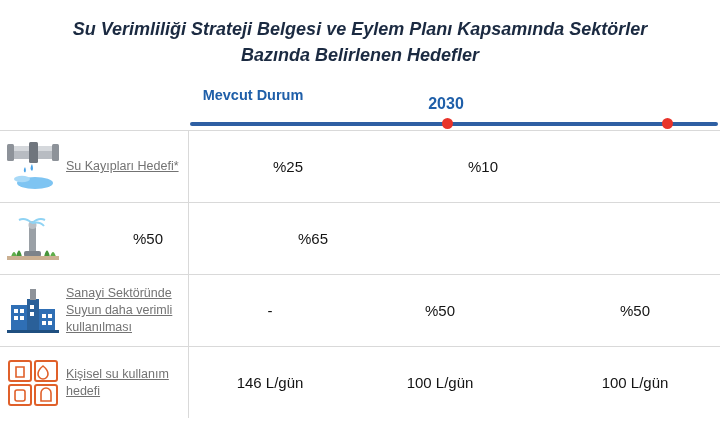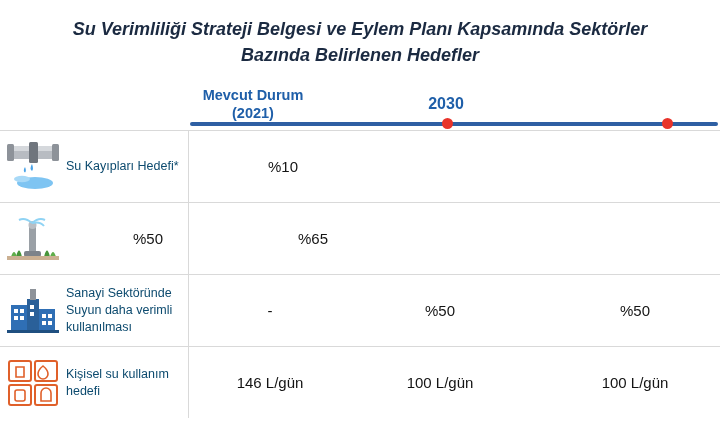--- a/index.html
+++ b/index.html
@@ -114,23 +114,24 @@
     height: 100%;
     display: flex;
     align-items: center;
     justify-content: center;
   }
   .label-cell {
     width: 122px;
     min-width: 122px;
     font-size: 12.5px;
     line-height: 17px;
-    color: #0c4a6e;
+    color: #737373;
     padding-right: 4px;
     box-sizing: border-box;
+    text-decoration: underline;
   }
   .v-div {
     position: absolute;
     left: 188px;
     top: 0;
     bottom: 0;
     width: 1px;
     background: #d9d9d9;
   }
   .val {
@@ -148,21 +149,20 @@
 </head>
 <body>
 
 <div class="page">
 
   <div class="title">Su Verimliliği Strateji Belgesi ve Eylem Planı Kapsamında Sektörler Bazında Belirlenen Hedefler</div>
 
   <div class="header">
     <div class="hdr-label hdr-current">
       <div>Mevcut Durum</div>
-      <div>(2021)</div>
     </div>
     <div class="hdr-label hdr-2030">2030</div>
   </div>
 
   <div class="timeline">
     <div class="dot dot-2030"></div>
     <div class="dot dot-2050"></div>
   </div>
 
   <div class="rows">
@@ -176,20 +176,21 @@
           <rect x="2" y="3" width="7" height="17" rx="1.5" fill="#8d9299"></rect>
           <rect x="47" y="3" width="7" height="17" rx="1.5" fill="#8d9299"></rect>
           <rect x="24" y="1" width="9" height="21" rx="1.5" fill="#6f757d"></rect>
           <path d="M27 23 q2 5 0 7 q-3 -2 0 -7z" fill="#4aa3e8"></path>
           <path d="M20 26 q1.7 4 0 5.6 q-2.4 -1.6 0 -5.6z" fill="#4aa3e8"></path>
           <ellipse cx="30" cy="42" rx="18" ry="6" fill="#7ec4f2"></ellipse>
           <ellipse cx="17" cy="38" rx="8" ry="3.2" fill="#a8d9f7"></ellipse>
         </svg>
       </div>
       <div class="label-cell">Su Kayıpları Hedefi*</div>
+      <div class="val val-2">%25</div>
       <div class="val val-3">%10</div>
     </div>
 
     <div class="row">
       <div class="v-div"></div>
       <div class="icon-cell">
         <svg class="ico" width="56" height="52" viewBox="0 0 56 52">
           <rect x="24" y="14" width="7" height="26" fill="#9aa0a6"></rect>
           <rect x="19" y="38" width="17" height="6" rx="2" fill="#7d838a"></rect>
           <circle cx="27.5" cy="12" r="4" fill="#b9bec4"></circle>

